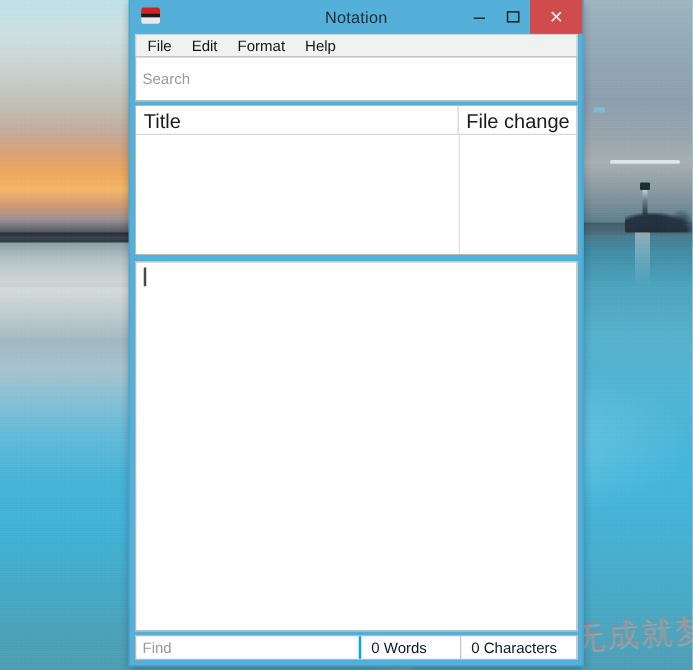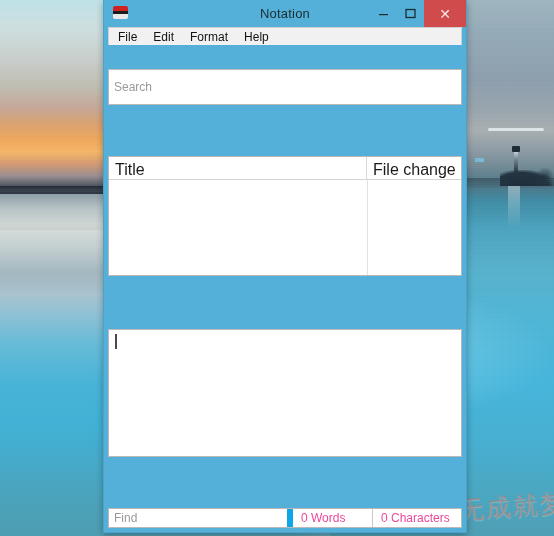--- a/index.html
+++ b/index.html
@@ -201,21 +201,20 @@
     font-family: "DejaVu Sans", sans-serif;
   }
 
   
   #client {
     flex: 1 1 auto;
     display: flex;
     flex-direction: column;
     padding: 0 4px 4px 4px;
     box-sizing: border-box;
-    gap: 24px;
   }
 
   
   #menubar {
     height: 18px;
     flex: 0 0 18px;
     background: #f1f1f1;
     border: 1px solid #cfcfcf;
     border-bottom: none;
     display: flex;
@@ -339,39 +338,39 @@
   
   #statusbar {
     flex: 0 0 20px;
     display: flex;
     background: #ffffff;
     border: 1px solid #b9b9b9;
     box-sizing: border-box;
   }
   #find-cell {
     width: 178px;
-    border-right: 6px solid #0ea5e9;
+    border-right: 2px solid #0ea5e9;
     display: flex;
     align-items: center;
     justify-content: center;
   }
   #find-input {
     border: none; outline: none;
     width: 100%; height: 100%;
     font-family: "Liberation Sans", sans-serif;
     font-size: 12px;
     padding: 0 5px;
     box-sizing: border-box;
     background: transparent;
     color: #222;
   }
   #find-input::placeholder { color: #9a9a9a; opacity: 1; }
   .status-cell {
     font-size: 12px;
-    color: #ec4899;
+    color: #0f172a;
     display: flex;
     align-items: center;
     padding-left: 8px;
     box-sizing: border-box;
     cursor: default;
   }
   #words-cell { width: 80px; border-right: 1px solid #c8c8c8; }
   #chars-cell { flex: 1 1 auto; }
 </style>
 </head>

